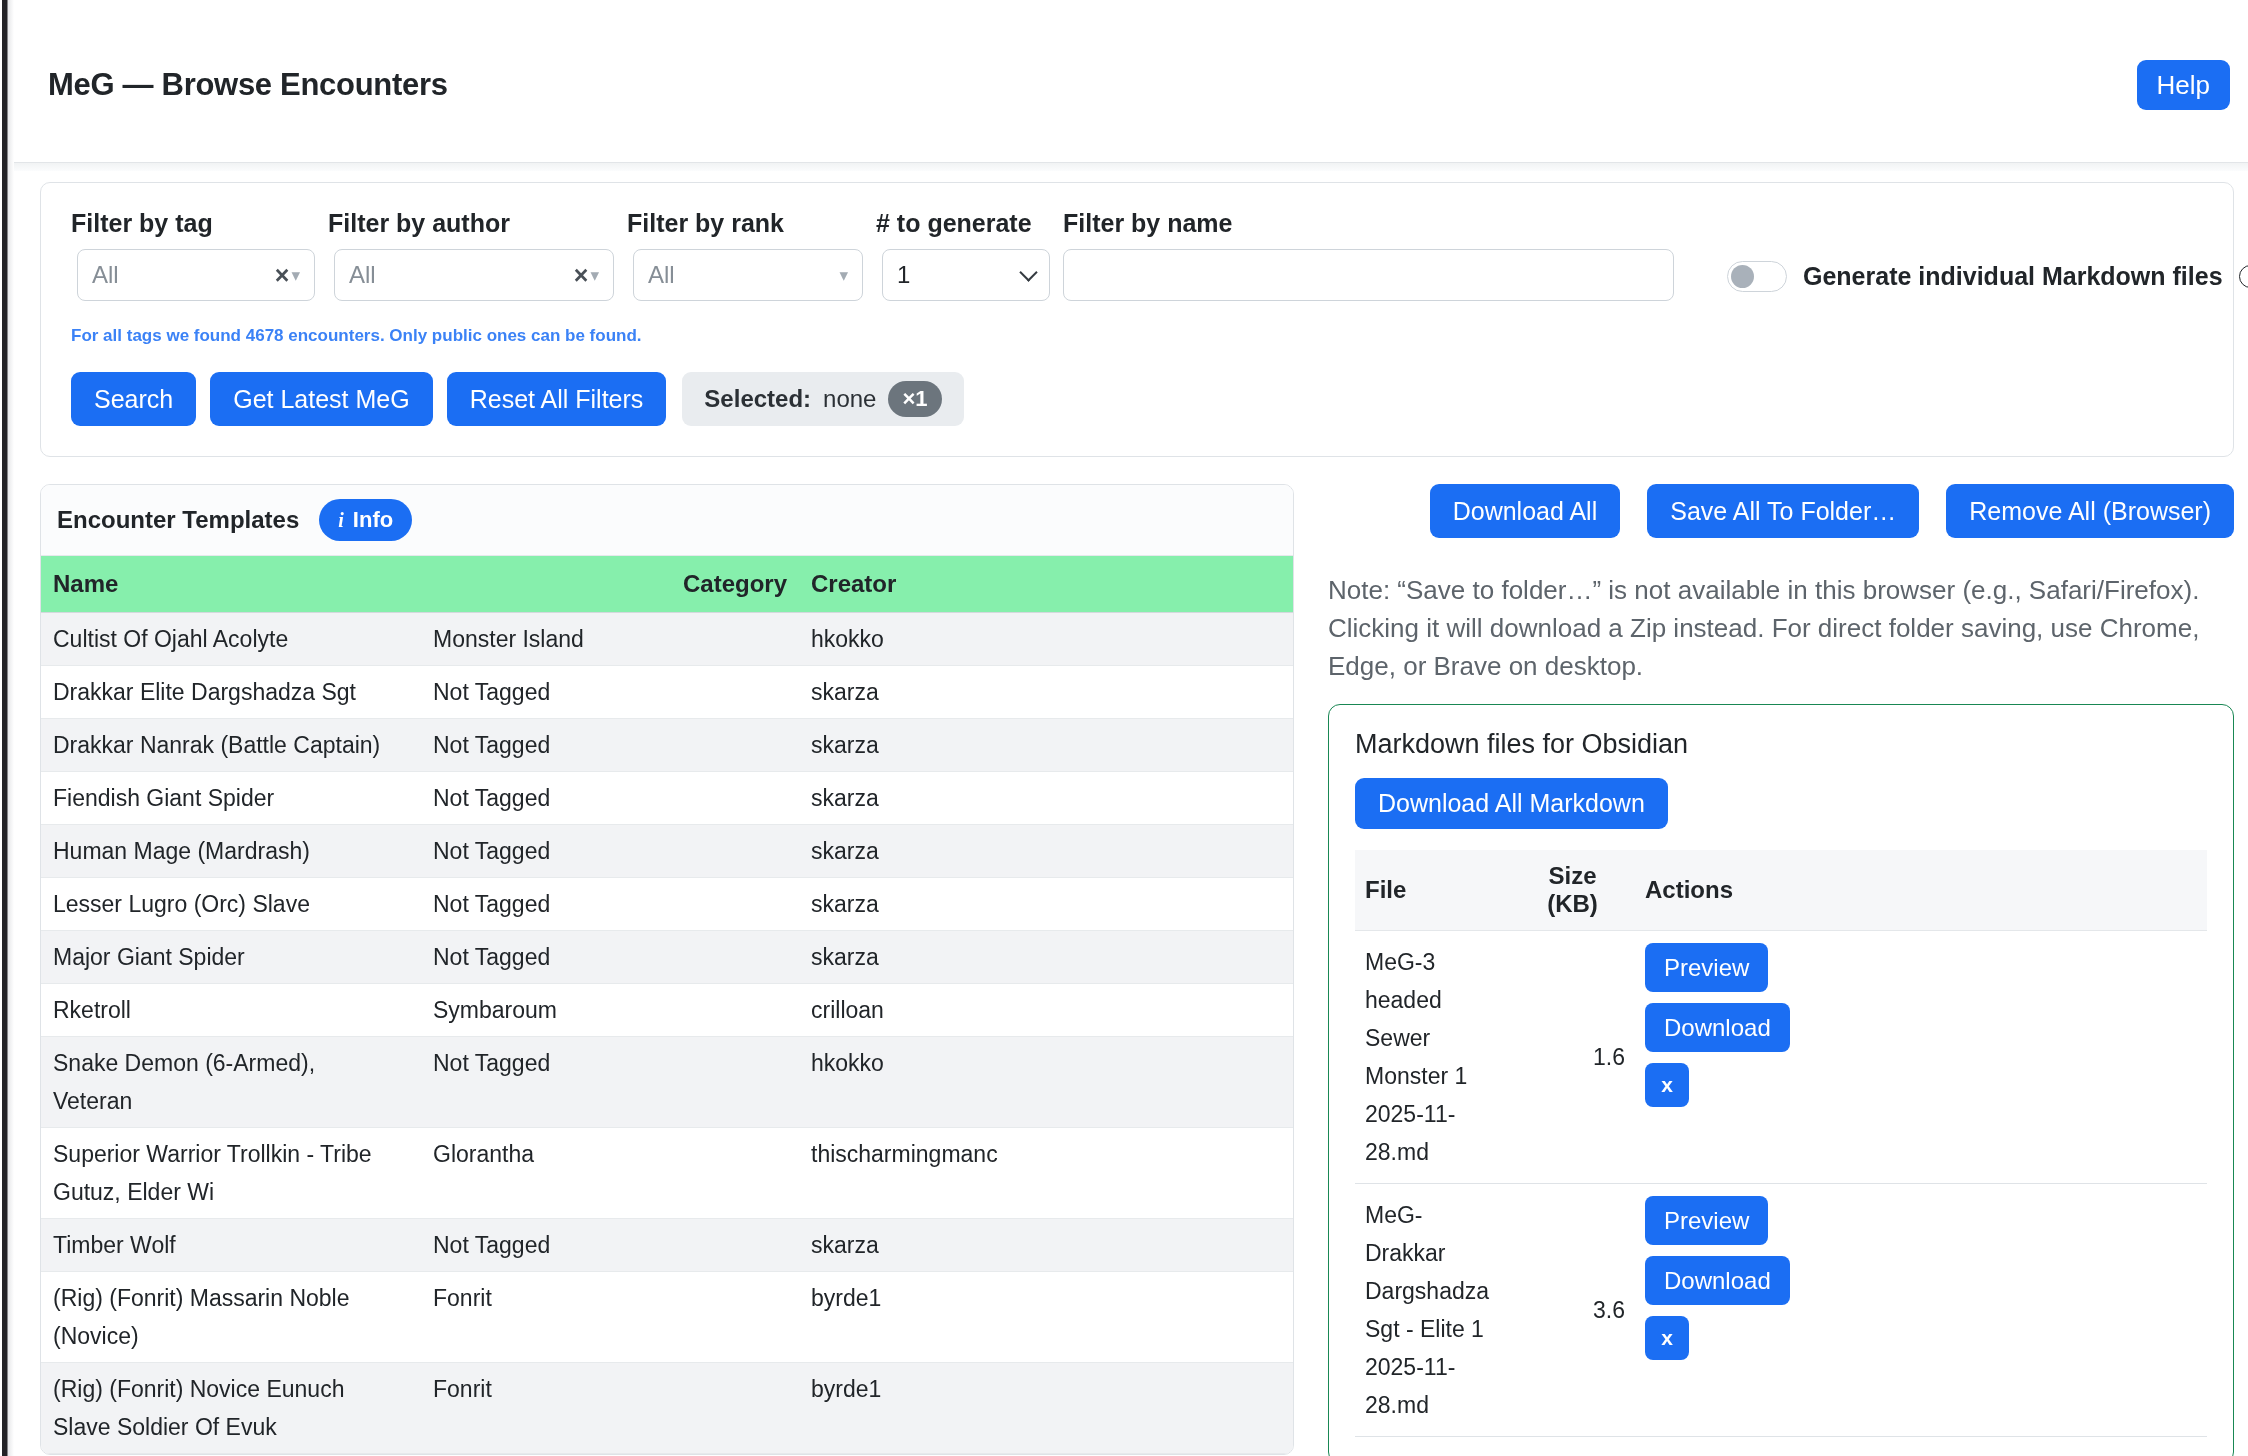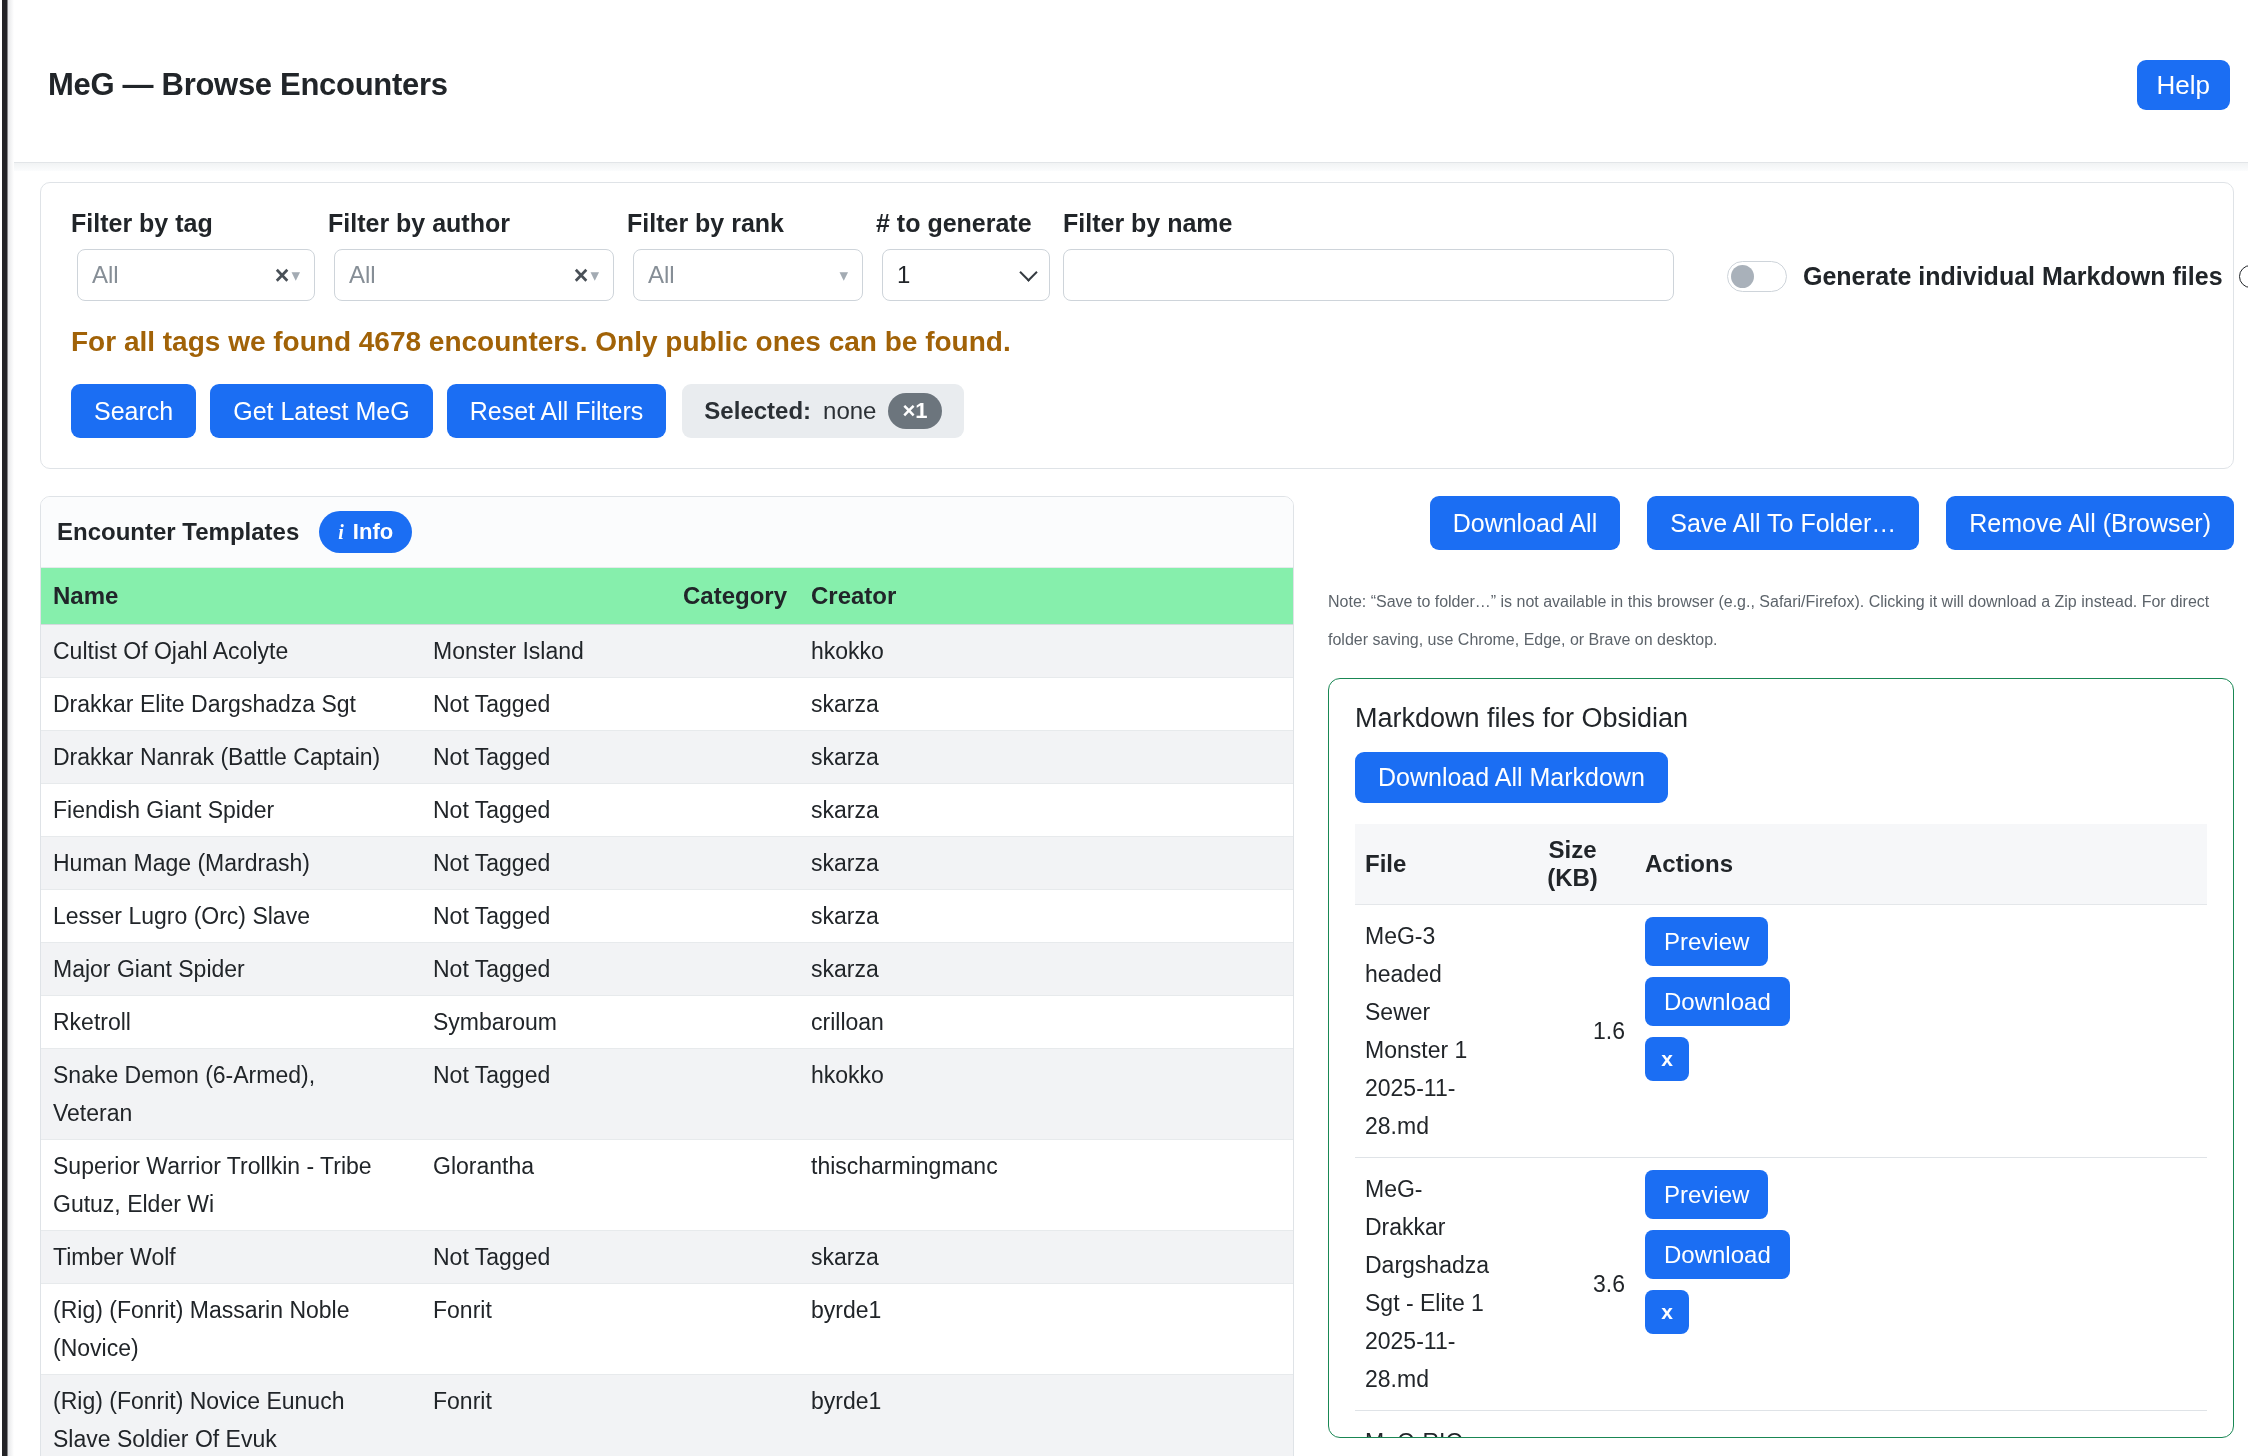--- a/index.html
+++ b/index.html
@@ -51,21 +51,21 @@
   .w-tag { width: 238px; } .w-author { width: 280px; } .w-rank { width: 230px; } .w-gen { width: 168px; }
   .name-input {
     width: 611px; height: 52px; border: 1px solid #ced4da; border-radius: 8px;
     font-size: 24px; padding: 0 14px; font-family: "Liberation Sans", sans-serif; color: #212529;
   }
   .switch-group { display: flex; align-items: center; gap: 16px; margin-left: 40px; margin-top: 52px; }
   .switch { width: 60px; height: 31px; border: 1.5px solid #ced4da; border-radius: 16px; background: #fff; position: relative; cursor: pointer; }
   .switch .knob { position: absolute; left: 3px; top: 2.5px; width: 23px; height: 23px; border-radius: 50%; background: #a9b1ba; }
   .switch-label { font-size: 25px; font-weight: 700; white-space: nowrap; }
   .info-circle { display: inline-flex; align-items: center; justify-content: center; width: 23px; height: 23px; border: 1.8px solid #212529; border-radius: 50%; font-size: 15px; font-style: italic; font-family: "Liberation Serif", serif; font-weight: 700; }
-  .results-text { margin-top: 25px; font-size: 28px; font-weight: 700; color: #a16207; }
+  .results-text { margin-top: 25px; font-size: 17px; font-weight: 700; color: #3b82f6; }
   .actions-row { margin-top: 26px; display: flex; gap: 14px; align-items: stretch; }
   .selected-box { display: inline-flex; align-items: center; gap: 12px; background: #e9ecef; border-radius: 9px; padding: 0 22px; margin-left: 2px; }
   .selected-label { font-size: 24px; font-weight: 700; color: #2b3035; }
   .selected-value { font-size: 24px; color: #2b3035; }
   .selected-badge { background: #6c757d; color: #fff; border-radius: 999px; padding: 7px 14px; font-size: 22px; font-weight: 700; line-height: 1; }
 
   
   .main { display: flex; gap: 34px; margin: 27px 0 0 4px; align-items: flex-start; }
 
   .enc-card { width: 1254px; flex: 0 0 1254px; border: 1px solid #dfe3e7; border-radius: 10px; background: #fff; overflow: hidden; }
@@ -76,21 +76,21 @@
 
   table { border-collapse: collapse; width: 100%; }
   .enc-table { font-size: 23px; }
   .enc-table th { text-align: left; font-size: 24px; font-weight: 700; padding: 9px 12px; line-height: 38px; border-bottom: 1px solid #d4d9dd; background: #86efac; }
   .enc-table .col-name { width: 380px; } .enc-table .col-cat { width: 378px; text-align: right; }
   .enc-table td { padding: 7px 30px 7px 12px; line-height: 38px; border-bottom: 1px solid #e7eaec; vertical-align: top; }
   .enc-table tbody tr:nth-child(odd) { background: #f2f3f5; }
 
   .right-col { flex: 1; min-width: 0; }
   .dl-buttons { display: flex; justify-content: flex-end; gap: 27px; }
-  .note { margin-top: 33px; font-size: 16px; line-height: 38px; color: #5d646b; }
+  .note { margin-top: 33px; font-size: 26px; line-height: 38px; color: #5d646b; }
 
   .md-card { margin-top: 19px; border: 1.5px solid #198754; border-radius: 12px; background: #fff; padding: 24px 26px 0 26px; height: 760px; overflow: hidden; }
   .md-title { font-size: 27px; font-weight: 400; }
   .md-buttons { display: flex; gap: 27px; margin-top: 18px; }
   .btn-wide { height: 51px; }
   .md-table { margin-top: 21px; font-size: 23px; }
   .md-table th { text-align: left; font-size: 24px; font-weight: 700; padding: 12px 10px; background: #f6f7f9; border-bottom: 1px solid #e4e7ea; }
   .md-table .col-file { width: 155px; }
   .md-table .col-size { width: 125px; text-align: center; }
   .md-table td { border-bottom: 1px solid #dfe3e7; padding: 12px 10px; vertical-align: top; }

